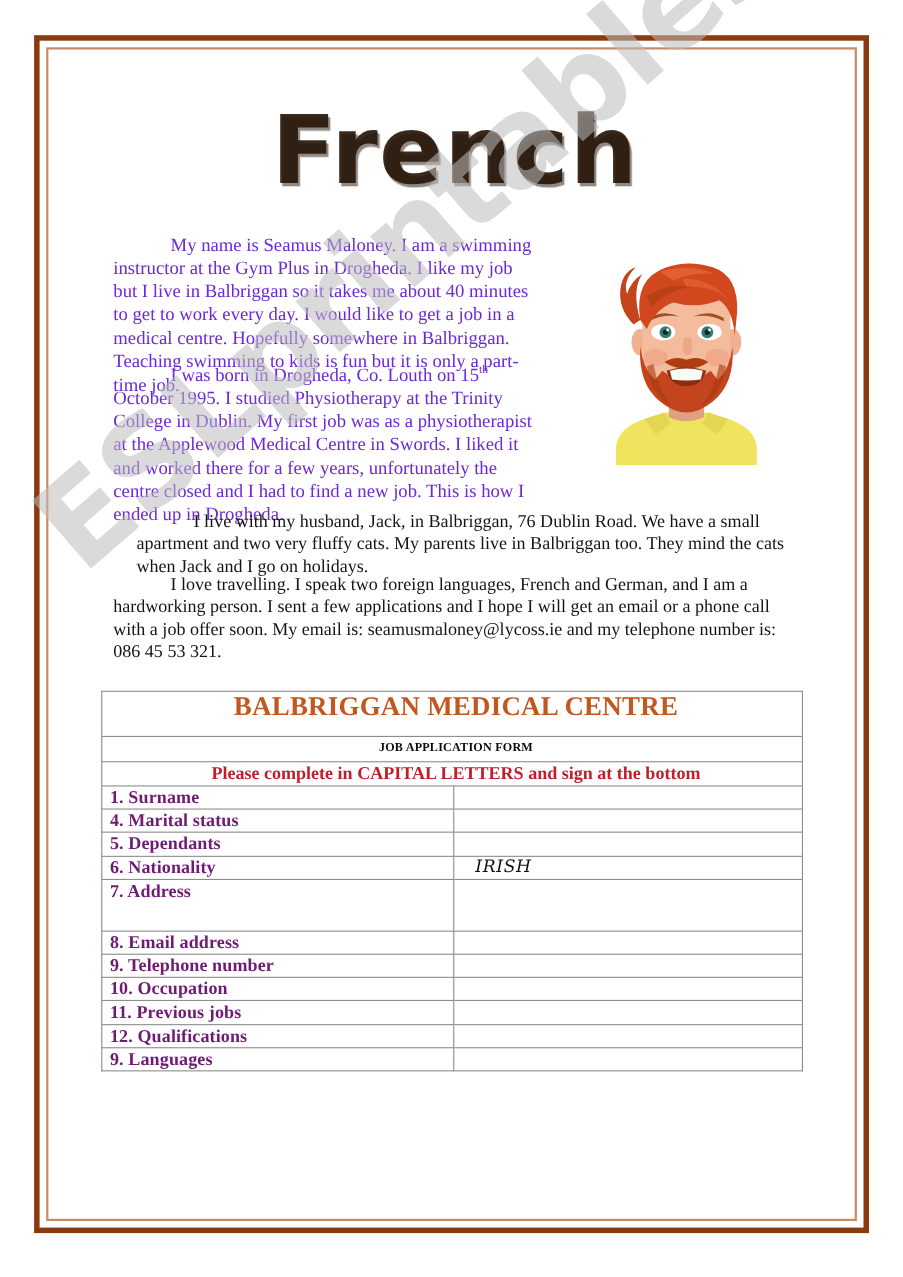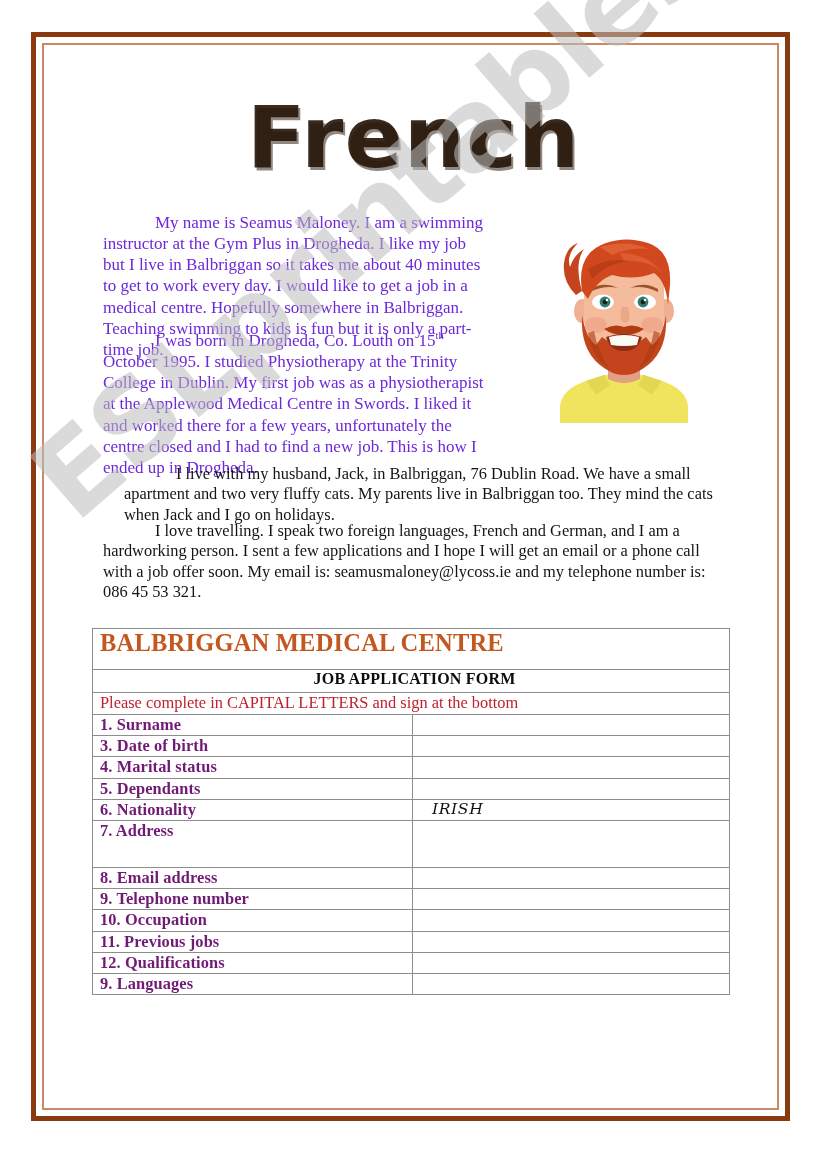--- a/index.html
+++ b/index.html
@@ -145,39 +145,39 @@
   #form-table td {
     border: 1px solid #8d8d8d;
     padding: 0 0 0 7px;
     vertical-align: top;
     background: transparent;
   }
   #form-table .col-label { width: 320px; }
 
   .row-title td {
     height: 40px;
-    text-align: left;
+    text-align: center;
     vertical-align: middle;
     padding: 0;
   }
   #centre-name {
     font-family: "Liberation Serif", serif;
     font-weight: 700;
     font-size: 24.5px;
     color: #c2571f;
     letter-spacing: .2px;
   }
   .row-form td { height: 22px; text-align: center; vertical-align: middle; padding: 0; }
   #form-heading {
     font-weight: 700;
-    font-size: 16px;
+    font-size: 11px;
     color: #0d0d0d;
     letter-spacing: .2px;
   }
-  .row-instr td { height: 21px; text-align: left; vertical-align: middle; padding: 0; }
+  .row-instr td { height: 21px; text-align: center; vertical-align: middle; padding: 0; font-weight: bold; }
   #instruction {
     font-size: 16.4px;
     color: #bf1f2c;
   }
 
   .field-row td { height: 20.2px; vertical-align: middle; }
   .field-row .col-label {
     font-weight: 700;
     font-size: 16.4px;
     color: #701a75;
@@ -289,24 +289,20 @@
       <td colspan="2">
         <span id="instruction">Please complete in CAPITAL LETTERS and sign at the bottom</span>
       </td>
     </tr>
 
   <tr class="field-row">
         <td class="col-label">1. Surname</td>
         <td><span class="answer"></span></td>
       </tr>
       <tr class="field-row">
-        <td class="col-label">3. Date of birth</td>
-        <td><span class="answer"></span></td>
-      </tr>
-      <tr class="field-row">
         <td class="col-label">4. Marital status</td>
         <td><span class="answer"></span></td>
       </tr>
       <tr class="field-row">
         <td class="col-label">5. Dependants</td>
         <td><span class="answer"></span></td>
       </tr>
       <tr class="field-row">
         <td class="col-label">6. Nationality</td>
         <td><span class="answer">IRISH</span></td>

